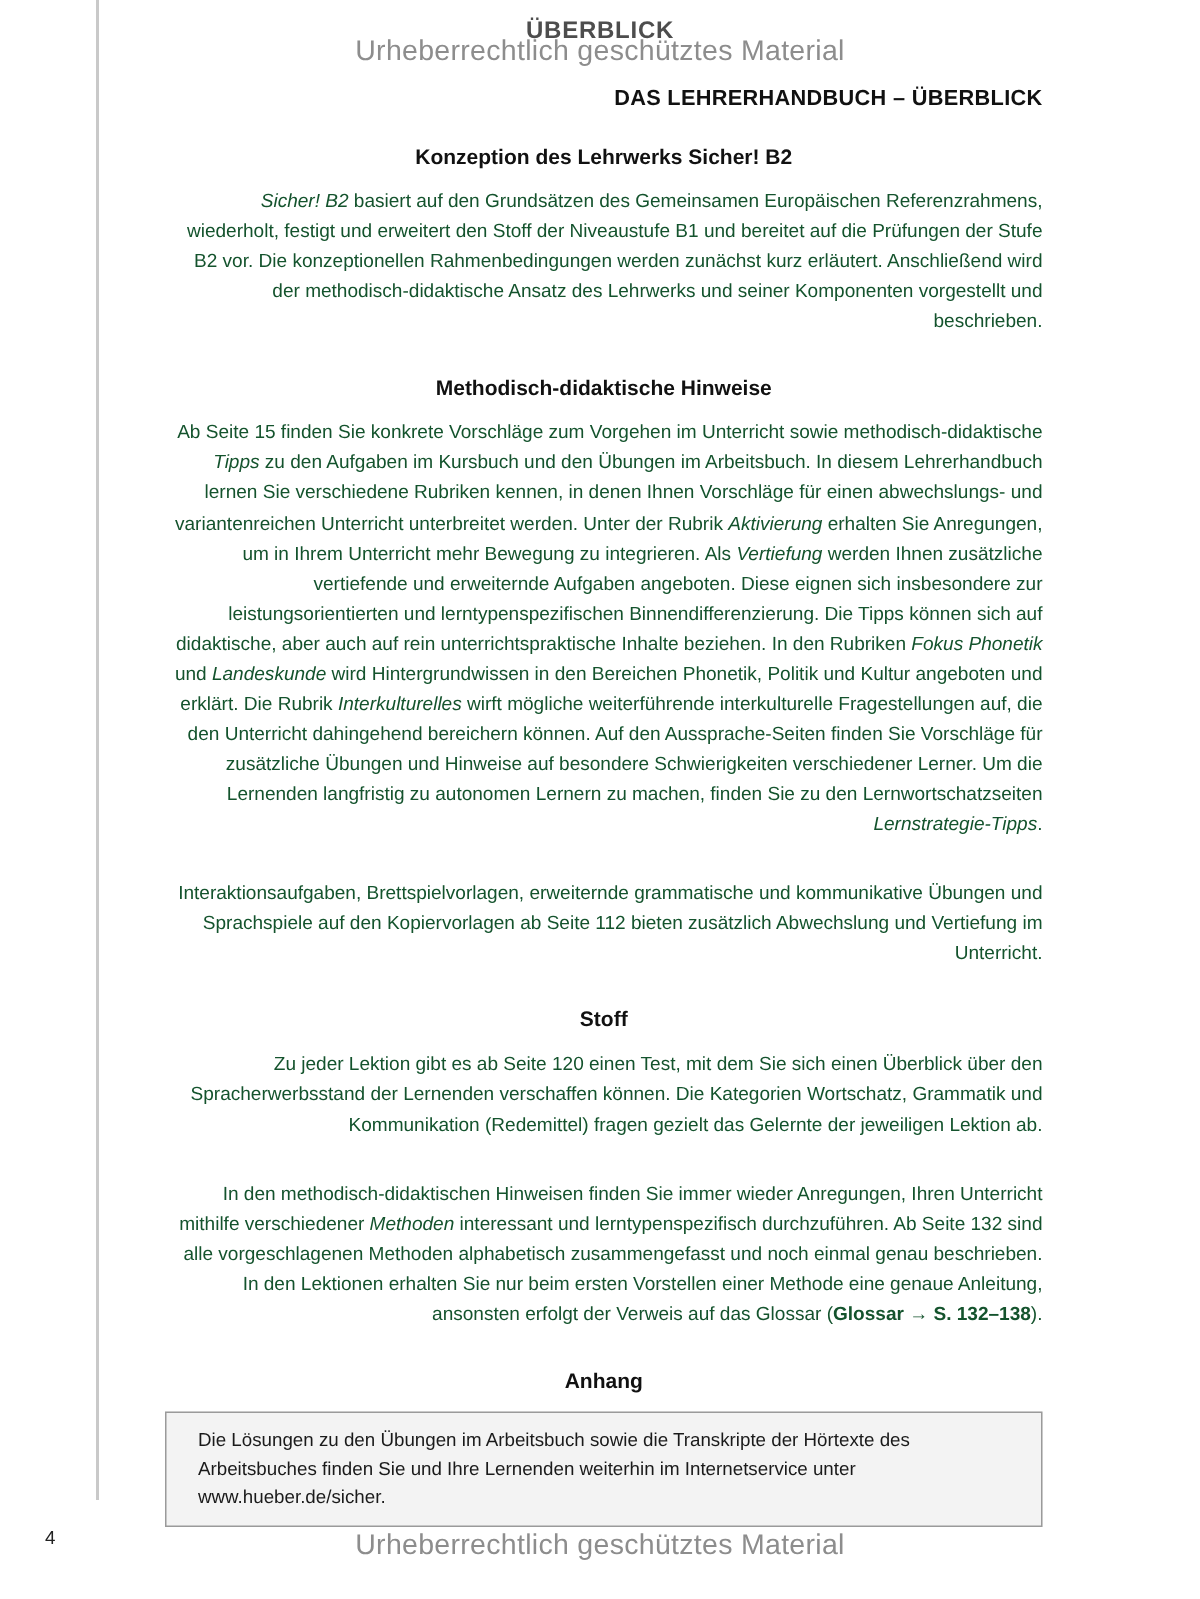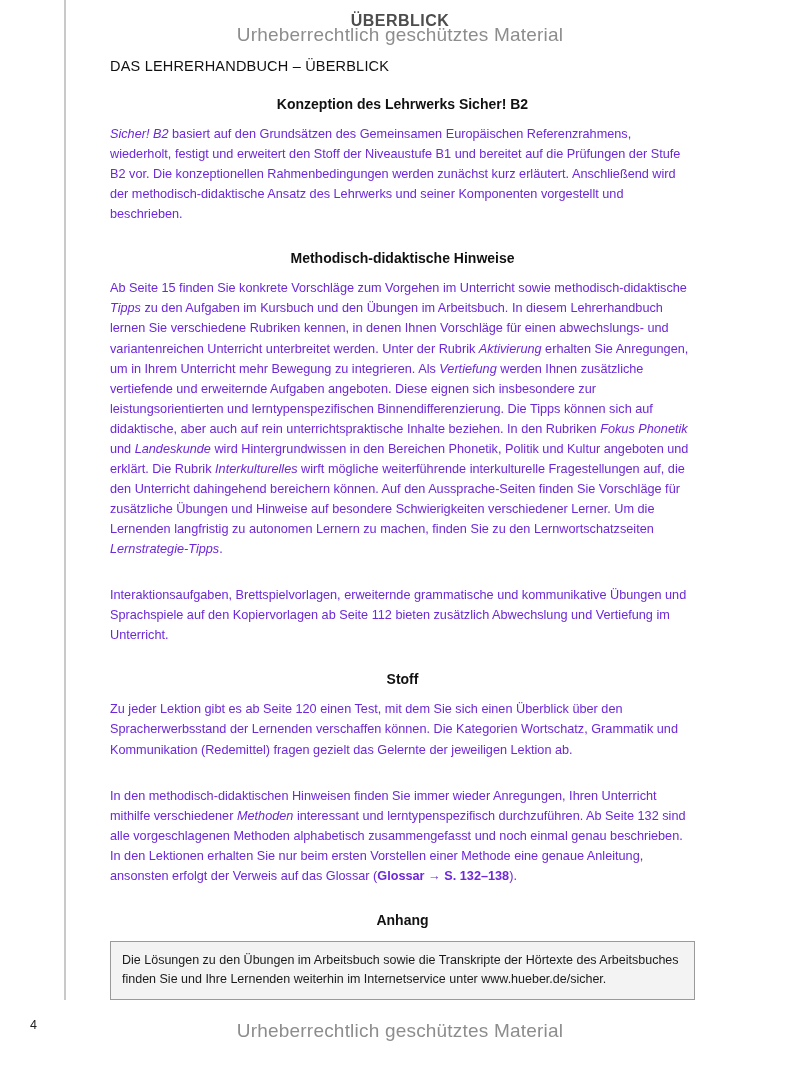--- a/index.html
+++ b/index.html
@@ -61,54 +61,55 @@
 
   .content {
     position: absolute;
     left: 110px;
     top: 58px;
     width: 585px;
   }
 
   h1.doc-title {
     font-size: 14.5px;
-    font-weight: normal;
+    font-weight: bold;
     margin: 0 0 22px 0;
     letter-spacing: 0.2px;
     color: #111;
+    text-align: right;
   }
   h2.section-title {
     font-size: 14px;
     font-weight: bold;
     margin: 0 0 12px 0;
     color: #111;
     text-align: center;
   }
   .section {
     margin-bottom: 26px;
   }
   p.body {
     font-size: 12.7px;
     line-height: 1.58;
     margin: 0;
-    text-align: left;
-    color: #6d28d9;
+    text-align: right;
+    color: #14532d;
   }
   .it { font-style: italic; }
   .bd { font-weight: bold; }
 
   .notice {
     position: absolute;
     left: 110px;
     top: 941px;
     width: 585px;
     box-sizing: border-box;
     border: 1px solid #9a9a9a;
     background: #f3f3f3;
-    padding: 9px 11px 10px 11px;
+    padding: 9px 11px 10px 21px;
   }
   .notice p {
     margin: 0;
     font-size: 12.5px;
     line-height: 1.5;
     color: #1a1a1a;
   }
 
   .page-number {
     position: absolute;

